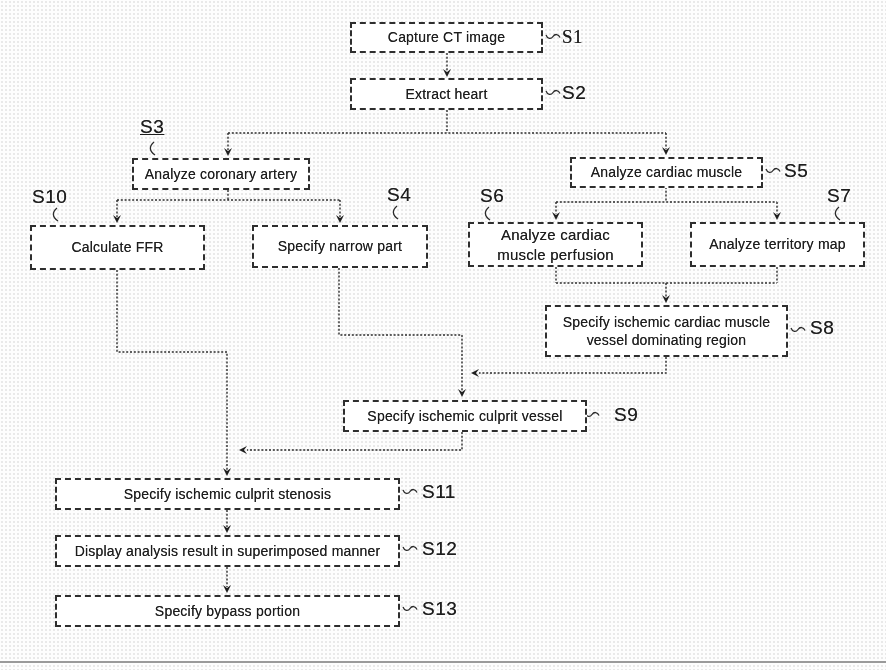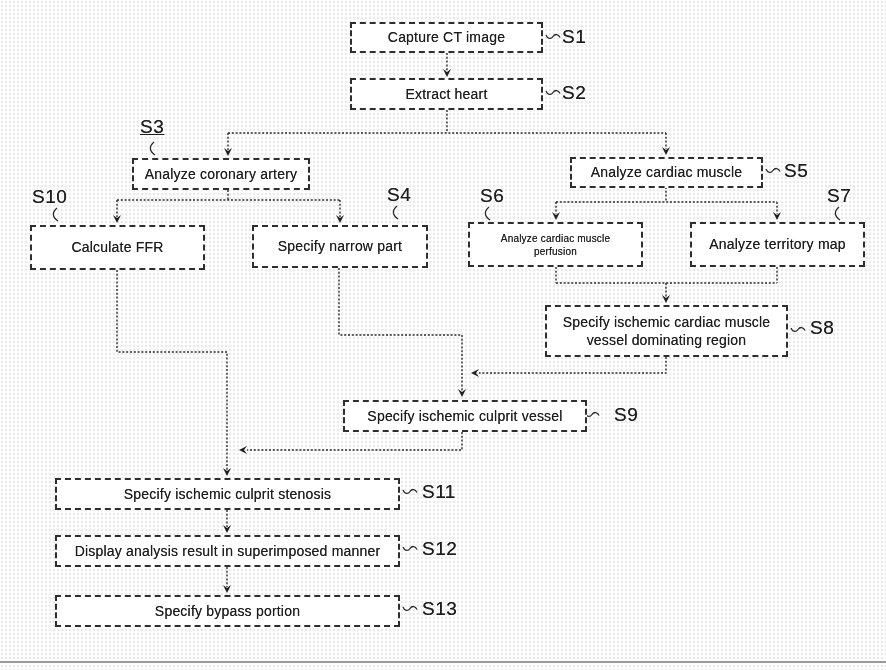--- a/index.html
+++ b/index.html
@@ -88,29 +88,29 @@
       <path d="M839,207 c-5,4 -5,9 1,13"></path>
     </g>
   </svg>
 
   <div class="node" style="left:350px;top:22px;width:193px;height:31px;">Capture CT image</div>
   <div class="node" style="left:350px;top:78px;width:193px;height:32px;">Extract heart</div>
   <div class="node" style="left:132px;top:158px;width:178px;height:32px;">Analyze coronary artery</div>
   <div class="node" style="left:570px;top:157px;width:193px;height:31px;">Analyze cardiac muscle</div>
   <div class="node" style="left:30px;top:225px;width:175px;height:45px;">Calculate FFR</div>
   <div class="node" style="left:252px;top:225px;width:176px;height:43px;">Specify narrow part</div>
-  <div class="node" style="left:468px;top:222px;width:175px;height:45px;padding:0 24px;font-size:10px;">Analyze cardiac muscle perfusion</div>
+  <div class="node" style="left:468px;top:222px;width:175px;height:45px;padding:0 24px;font-size:15px;">Analyze cardiac muscle perfusion</div>
   <div class="node" style="left:690px;top:222px;width:175px;height:45px;">Analyze territory map</div>
   <div class="node" style="left:545px;top:305px;width:243px;height:52px;padding:0 8px;">Specify ischemic cardiac muscle vessel dominating region</div>
   <div class="node" style="left:343px;top:400px;width:244px;height:32px;">Specify ischemic culprit vessel</div>
   <div class="node" style="left:55px;top:478px;width:345px;height:32px;">Specify ischemic culprit stenosis</div>
   <div class="node" style="left:55px;top:535px;width:345px;height:32px;">Display analysis result in superimposed manner</div>
   <div class="node" style="left:55px;top:595px;width:345px;height:32px;">Specify bypass portion</div>
 
-  <div class="tag" style="left:562px;top:26px;">S1</div>
+  <div class="tag" style="left:562px;top:26px;font-family:Liberation Serif, serif;">S1</div>
   <div class="tag" style="left:562px;top:82px;">S2</div>
   <div class="tag" style="left:140px;top:116px;text-decoration:underline;">S3</div>
   <div class="tag" style="left:387px;top:184px;">S4</div>
   <div class="tag" style="left:784px;top:160px;">S5</div>
   <div class="tag" style="left:480px;top:185px;">S6</div>
   <div class="tag" style="left:827px;top:185px;">S7</div>
   <div class="tag" style="left:810px;top:317px;">S8</div>
   <div class="tag" style="left:602px;top:404px;margin-left:12px;">S9</div>
   <div class="tag" style="left:32px;top:186px;">S10</div>
   <div class="tag" style="left:422px;top:481px;">S11</div>

